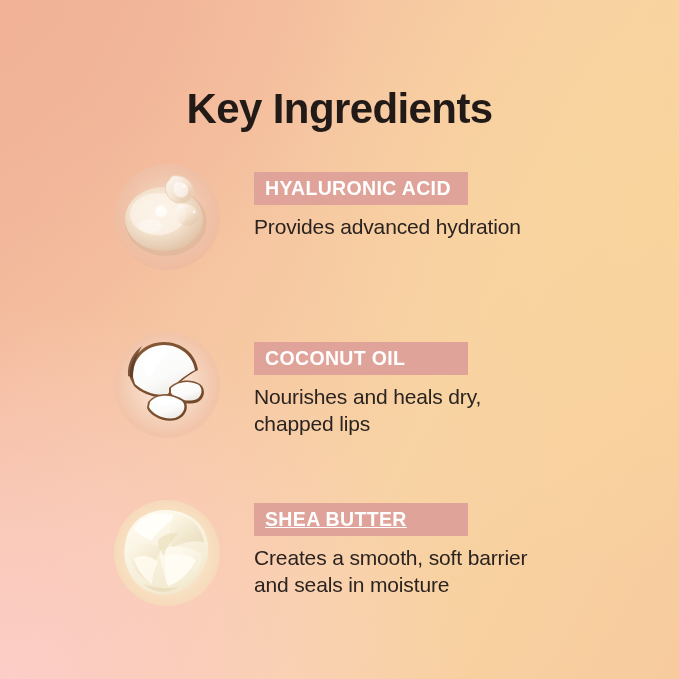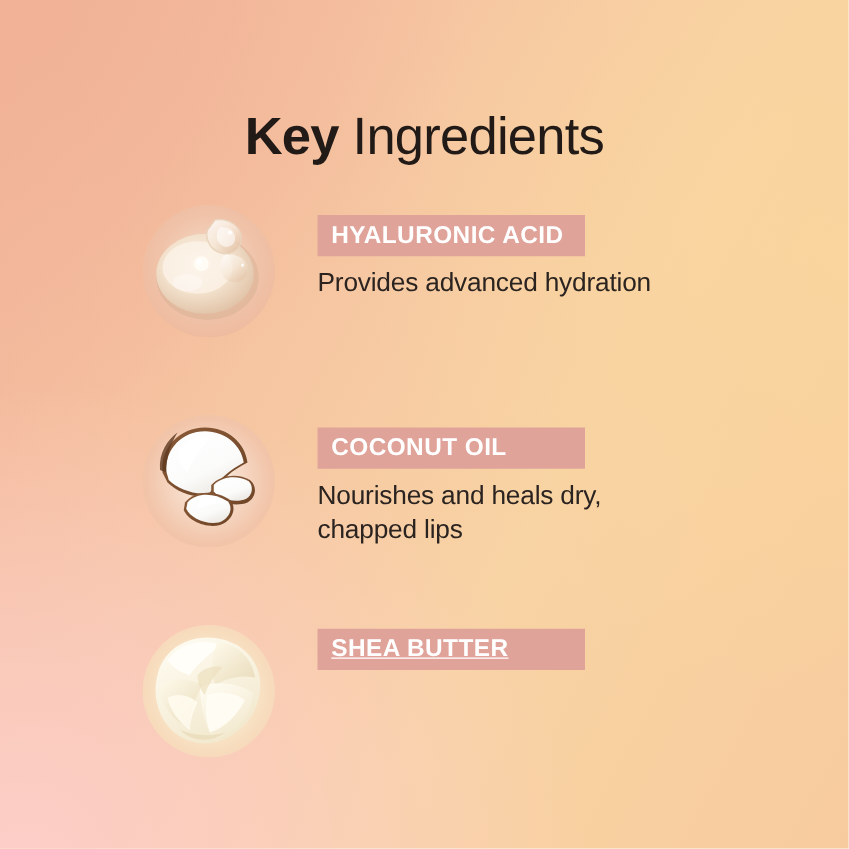--- a/index.html
+++ b/index.html
@@ -46,21 +46,21 @@
     left: 0;
     width: 679px;
     text-align: center;
     font-size: 42px;
     line-height: 1.1;
     letter-spacing: -0.6px;
     color: #211a17;
     white-space: nowrap;
   }
   #page-title .t-strong { font-weight: 700; margin-top: 20px; }
-  #page-title .t-light  { font-weight: 400; }
+  #page-title .t-light  { font-weight: 700; }
 
   
   .ingredient-row {
     position: absolute;
     left: 0;
     width: 679px;
     height: 120px;
   }
   .row-1 { top: 157px; }
   .row-2 { top: 325px; }
@@ -227,15 +227,17 @@
         <path d="M14 48 C24 42 38 42 48 48 C42 58 38 70 38 82 C26 78 16 66 14 52 Z" fill="url(#sh-b)"></path>
         <path d="M46 50 C58 44 76 46 88 54 C88 72 74 88 56 92 C50 80 46 64 46 50 Z" fill="url(#sh-a)"></path>
         <path d="M52 56 C62 52 74 54 82 60 C76 72 66 82 54 86 C50 76 50 64 52 56 Z" fill="#fffdf5" opacity="0.9"></path>
         <path d="M20 58 C28 54 38 56 44 62 C40 70 38 78 38 84 C29 78 22 68 20 58 Z" fill="#fffcf0" opacity="0.85"></path>
         <path d="M44 40 C50 34 58 32 64 34 C58 40 52 48 50 56 C46 52 44 46 44 40 Z" fill="#ece0bd" opacity="0.7"></path>
         <path d="M30 84 C40 88 54 90 66 86 C56 94 40 94 30 84 Z" fill="#e5d7b2" opacity="0.6"></path>
       </svg>
     </div>
     <div class="ingredient-text">
       <span class="ingredient-badge">SHEA BUTTER</span>
+      <div class="ingredient-desc">Creates a smooth, soft barrier
+and seals in moisture</div>
     </div>
   </div>
 </div>
 
 </body></html>

